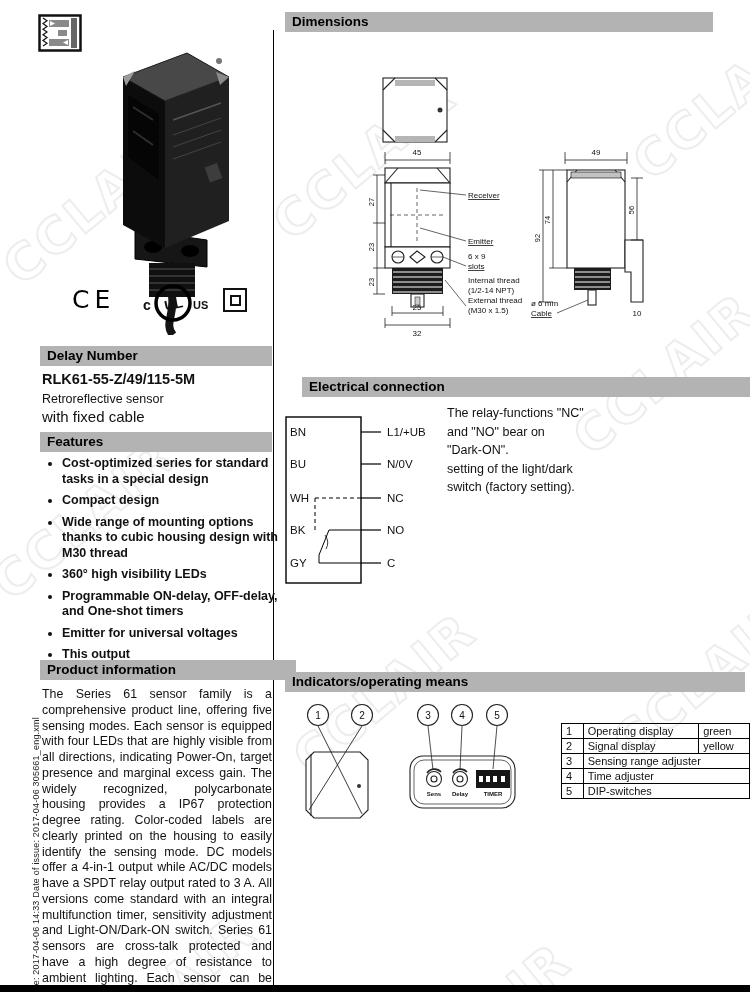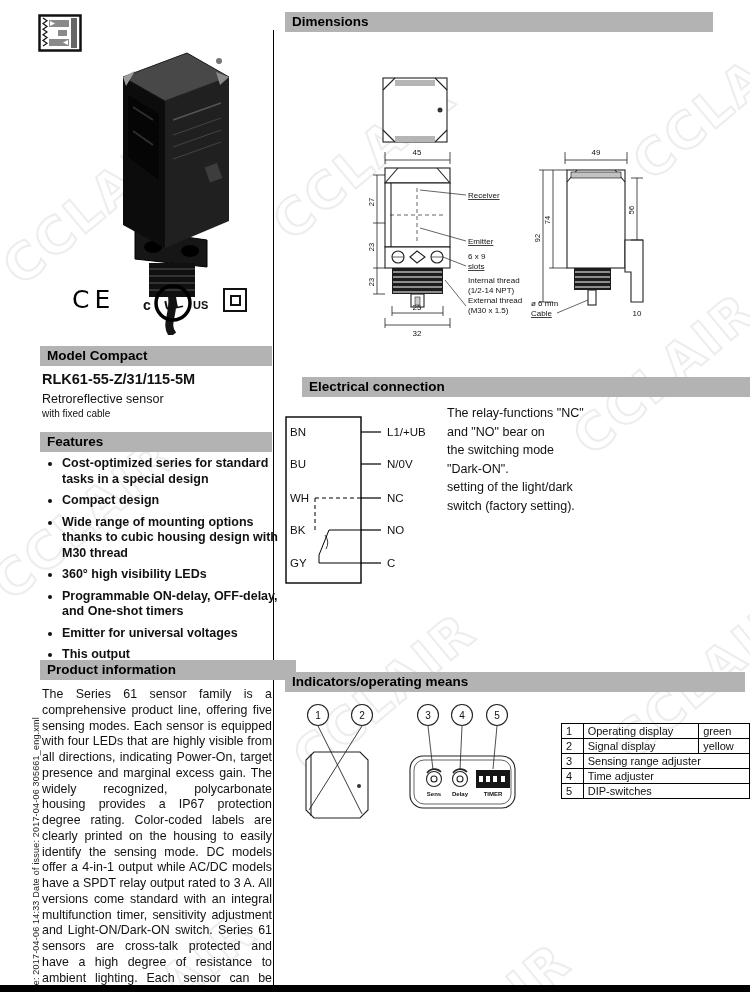--- a/index.html
+++ b/index.html
@@ -22,21 +22,21 @@
   }
   .divider{position:absolute;left:273px;top:30px;width:1px;height:955px;background:#000;z-index:1;}
   .bottombar{position:absolute;left:0;bottom:0;width:750px;height:7px;background:#000;z-index:3;}
   .sidetext{
     position:absolute;left:31px;top:988px;transform:rotate(-90deg);
     transform-origin:0 0;font-size:9px;color:#222;white-space:nowrap;
     letter-spacing:.2px;z-index:2;font-family:"Liberation Sans",sans-serif;
   }
   .model-number{position:absolute;left:42px;top:371px;font-size:14.5px;font-weight:bold;z-index:2;}
   .model-sub{position:absolute;left:42px;top:392px;font-size:12.5px;z-index:2;}
-  .model-note{position:absolute;left:42px;top:408px;font-size:10px;z-index:2;}
+  .model-note{position:absolute;left:42px;top:408px;font-size:15px;z-index:2;}
   .features-list{
     position:absolute;left:42px;top:456px;width:230px;margin:0;
     padding:0 0 0 20px;font-size:12.5px;line-height:15.5px;z-index:2;font-weight:bold;
   }
   .features-list li{margin-bottom:6px;}
   .prodinfo{
     position:absolute;left:42px;top:687px;width:230px;font-size:12.4px;
     line-height:15.75px;text-align:justify;z-index:2;
   }
   .certs{position:absolute;left:40px;top:280px;width:232px;height:45px;z-index:2;}
@@ -121,22 +121,22 @@
     <text x="8" y="30" font-size="14" font-weight="bold">c</text>
     <circle cx="38" cy="23" r="17" fill="none" stroke="#000" stroke-width="3.5"></circle>
     <text x="29" y="29" font-size="14" font-weight="bold" transform="rotate(-12 38 23)">UL</text>
     <text x="58" y="29" font-size="11" font-weight="bold">US</text>
   </svg>
   <div class="sq-outer">
     <div class="sq-inner"></div>
   </div>
 </div>
 
-<div class="hdr" style="left:40px;top:346px;width:232px">Model Compact</div>
-<div class="model-number">RLK61-55-Z/31/115-5M</div>
+<div class="hdr" style="left:40px;top:346px;width:232px">Delay Number</div>
+<div class="model-number">RLK61-55-Z/49/115-5M</div>
 <div class="model-sub">Retroreflective sensor</div>
 <div class="model-note">with fixed cable</div>
 
 <div class="hdr" style="left:40px;top:432px;width:232px">Features</div>
 <ul class="features-list">
   <li>Cost-optimized series for standard tasks in a special design</li>
   <li>Compact design</li>
   <li>Wide range of mounting options thanks to cubic housing design with M30 thread</li>
   <li>360° high visibility LEDs</li>
   <li>Programmable ON-delay, OFF-delay, and One-shot timers</li>
@@ -308,21 +308,20 @@
     <text x="102" y="63">N/0V</text>
     <text x="102" y="97">NC</text>
     <text x="102" y="129">NO</text>
     <text x="102" y="162">C</text>
   </g>
 </svg>
 
 <div class="elec-note">
   <span>The relay-functions "NC"</span>
   <span>and "NO" bear on</span>
-  <span>the switching mode</span>
   <span>"Dark-ON".</span>
   <span>setting of the light/dark</span>
   <span>switch (factory setting).</span>
 </div>
 
 <div class="hdr" style="left:285px;top:672px;width:460px">Indicators/operating means</div>
 
 <svg style="left:288px;top:698px" width="270" height="135" viewBox="0 0 270 135">
 
   <g fill="#fff" stroke="#222" stroke-width="1.1">

